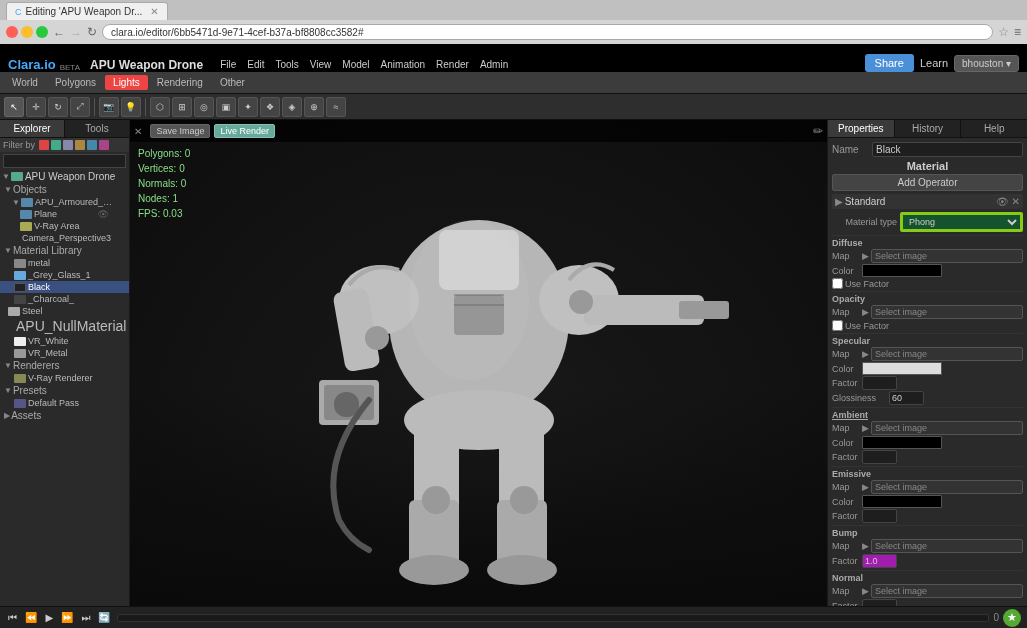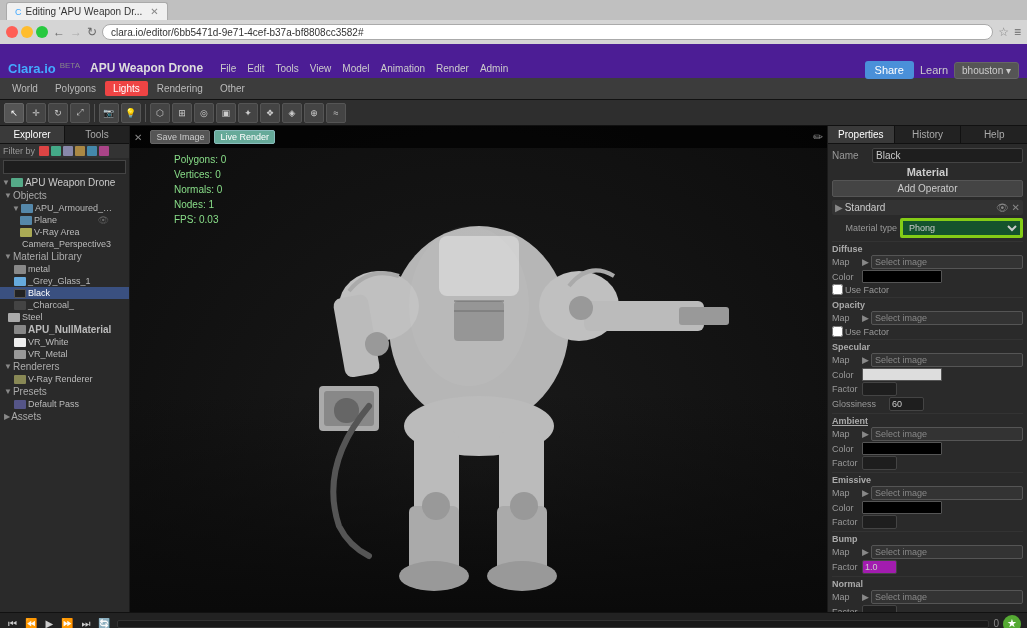--- a/index.html
+++ b/index.html
@@ -24,21 +24,21 @@
   <button style="background:none;border:none;color:#666;font-size:12px;cursor:pointer;">←</button>
   <button style="background:none;border:none;color:#aaa;font-size:12px;cursor:pointer;">→</button>
   <button style="background:none;border:none;color:#666;font-size:12px;cursor:pointer;">↻</button>
   <div style="flex:1;background:white;border:1px solid #aaa;border-radius:10px;height:16px;padding:0 8px;font-size:10px;color:#333;display:flex;align-items:center;">
     <span>clara.io/editor/6bb5471d-9e71-4cef-b37a-bf8808cc3582#</span>
   </div>
   <span style="color:#888;font-size:12px;cursor:pointer;">☆</span>
   <span style="color:#666;font-size:12px;cursor:pointer;">≡</span>
 </div>
 
-<div style="background:#4c1d95;height:28px;display:flex;align-items:flex-start;padding:17px 8px;gap:4px;">
+<div style="background:#000000;height:28px;display:flex;align-items:flex-end;padding:0 8px;gap:4px;">
   <span style="color:#4af;font-size:13px;font-weight:bold;">Clara.io</span>
   <span style="font-size:8px;color:#888;vertical-align:super;margin-right:6px;">BETA</span>
   <span style="color:#ddd;font-size:12px;font-weight:bold;">APU Weapon Drone</span>
   <div style="display:flex;gap:1px;margin-left:8px;">
     <span style="color:#ccc;font-size:10px;padding:2px 5px;cursor:pointer;border-radius:2px;">File</span>
     <span style="color:#ccc;font-size:10px;padding:2px 5px;cursor:pointer;">Edit</span>
     <span style="color:#ccc;font-size:10px;padding:2px 5px;cursor:pointer;">Tools</span>
     <span style="color:#ccc;font-size:10px;padding:2px 5px;cursor:pointer;">View</span>
     <span style="color:#ccc;font-size:10px;padding:2px 5px;cursor:pointer;">Model</span>
     <span style="color:#ccc;font-size:10px;padding:2px 5px;cursor:pointer;">Animation</span>
@@ -147,21 +147,21 @@
         <span>Black</span>
       </div>
       <div style="display:flex;align-items:center;padding:1px 14px;cursor:pointer;font-size:9px;color:#bbb;">
         <div style="width:12px;height:9px;background:#444;border-radius:1px;margin-right:2px;"></div>
         <span>_Charcoal_</span>
       </div>
       <div style="display:flex;align-items:center;padding:1px 8px;cursor:pointer;font-size:9px;color:#bbb;">
         <div style="width:12px;height:9px;background:#aaa;border-radius:1px;margin-right:2px;"></div>
         <span>Steel</span>
       </div>
-      <div style="display:flex;align-items:center;padding:1px 14px;cursor:pointer;font-size:10px;color:#bbb;font-weight:bold;">
+      <div style="display:flex;align-items:center;padding:1px 14px;cursor:pointer;font-size:14px;color:#bbb;">
         <div style="width:12px;height:9px;background:#888;border-radius:1px;margin-right:2px;"></div>
         <span>APU_NullMaterial</span>
       </div>
       <div style="display:flex;align-items:center;padding:1px 14px;cursor:pointer;font-size:9px;color:#bbb;">
         <div style="width:12px;height:9px;background:#eee;border-radius:1px;margin-right:2px;"></div>
         <span>VR_White</span>
       </div>
       <div style="display:flex;align-items:center;padding:1px 14px;cursor:pointer;font-size:9px;color:#bbb;">
         <div style="width:12px;height:9px;background:#999;border-radius:1px;margin-right:2px;"></div>
         <span>VR_Metal</span>
@@ -193,21 +193,21 @@
   </div>
 
   <div style="flex:1;background:#1a1a1a;position:relative;overflow:hidden;">
 
     <div style="background:rgba(0,0,0,0.7);height:22px;display:flex;align-items:center;padding:0 4px;gap:4px;position:absolute;top:0;left:0;right:0;z-index:10;">
       <span style="color:#888;font-size:10px;cursor:pointer;margin-right:4px;">✕</span>
       <button style="background:#555;border:1px solid #666;color:#ccc;font-size:9px;padding:1px 5px;border-radius:2px;cursor:pointer;">Save Image</button>
       <button style="background:#6a9;border:1px solid #8bb;color:#fff;font-size:9px;padding:1px 5px;border-radius:2px;cursor:pointer;">Live Render</button>
     </div>
 
-    <div style="position:absolute;top:26px;left:8px;font-size:10px;color:#8d8;z-index:10;line-height:1.5;margin-left:36px;">
+    <div style="position:absolute;top:26px;left:8px;font-size:10px;color:#8d8;z-index:10;line-height:1.5;">
       <div>Polygons: 0</div>
       <div>Vertices: 0</div>
       <div>Normals: 0</div>
       <div>Nodes: 1</div>
       <div>FPS: 0.03</div>
     </div>
 
     <div style="position:absolute;top:4px;right:4px;color:#888;cursor:pointer;font-size:12px;z-index:11;">✏</div>
 
     <div style="width:100%;height:100%;position:relative;overflow:hidden;">

